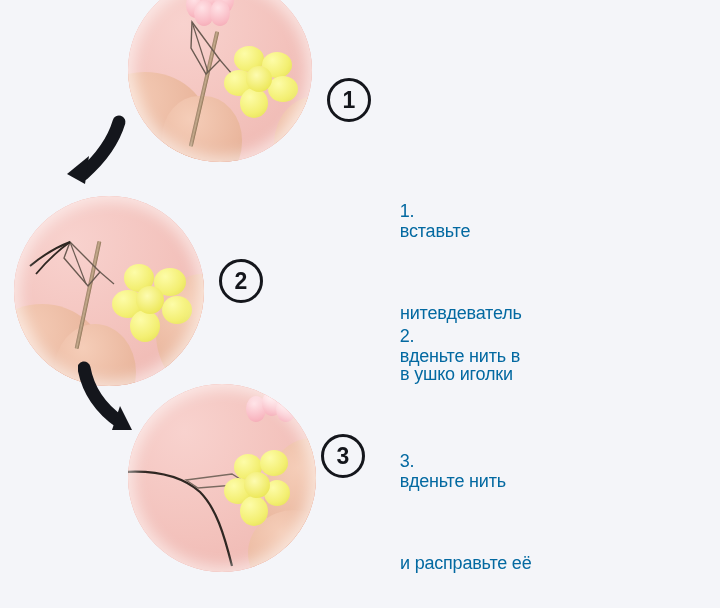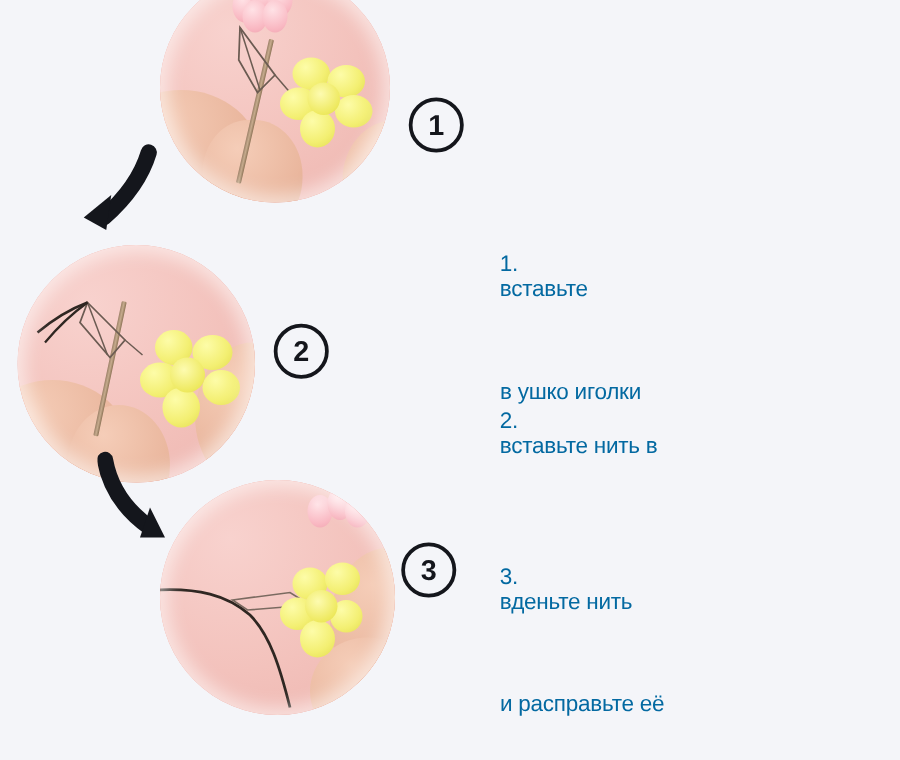--- a/index.html
+++ b/index.html
@@ -207,27 +207,28 @@
   </div>
   <div class="badge" style="left:321px;top:434px;">
     <span>3</span>
   </div>
 
   <div class="step" style="left:371px;top:140px;">
     <div>
       <span class="num">1.</span>
       <span>вставьте</span>
     </div>
+    <div style="padding-left:29px;">нитевдеватель</div>
     <div style="padding-left:29px;">в ушко иголки</div>
   </div>
 
   <div class="step" style="left:371px;top:265px;">
     <div>
       <span class="num">2.</span>
-      <span>вставьте нить в</span>
+      <span>вденьте нить в</span>
     </div>
   </div>
 
   <div class="step" style="left:371px;top:390px;">
     <div>
       <span class="num">3.</span>
       <span>вденьте нить</span>
     </div>
     <div style="padding-left:29px;">и расправьте её</div>
   </div>

